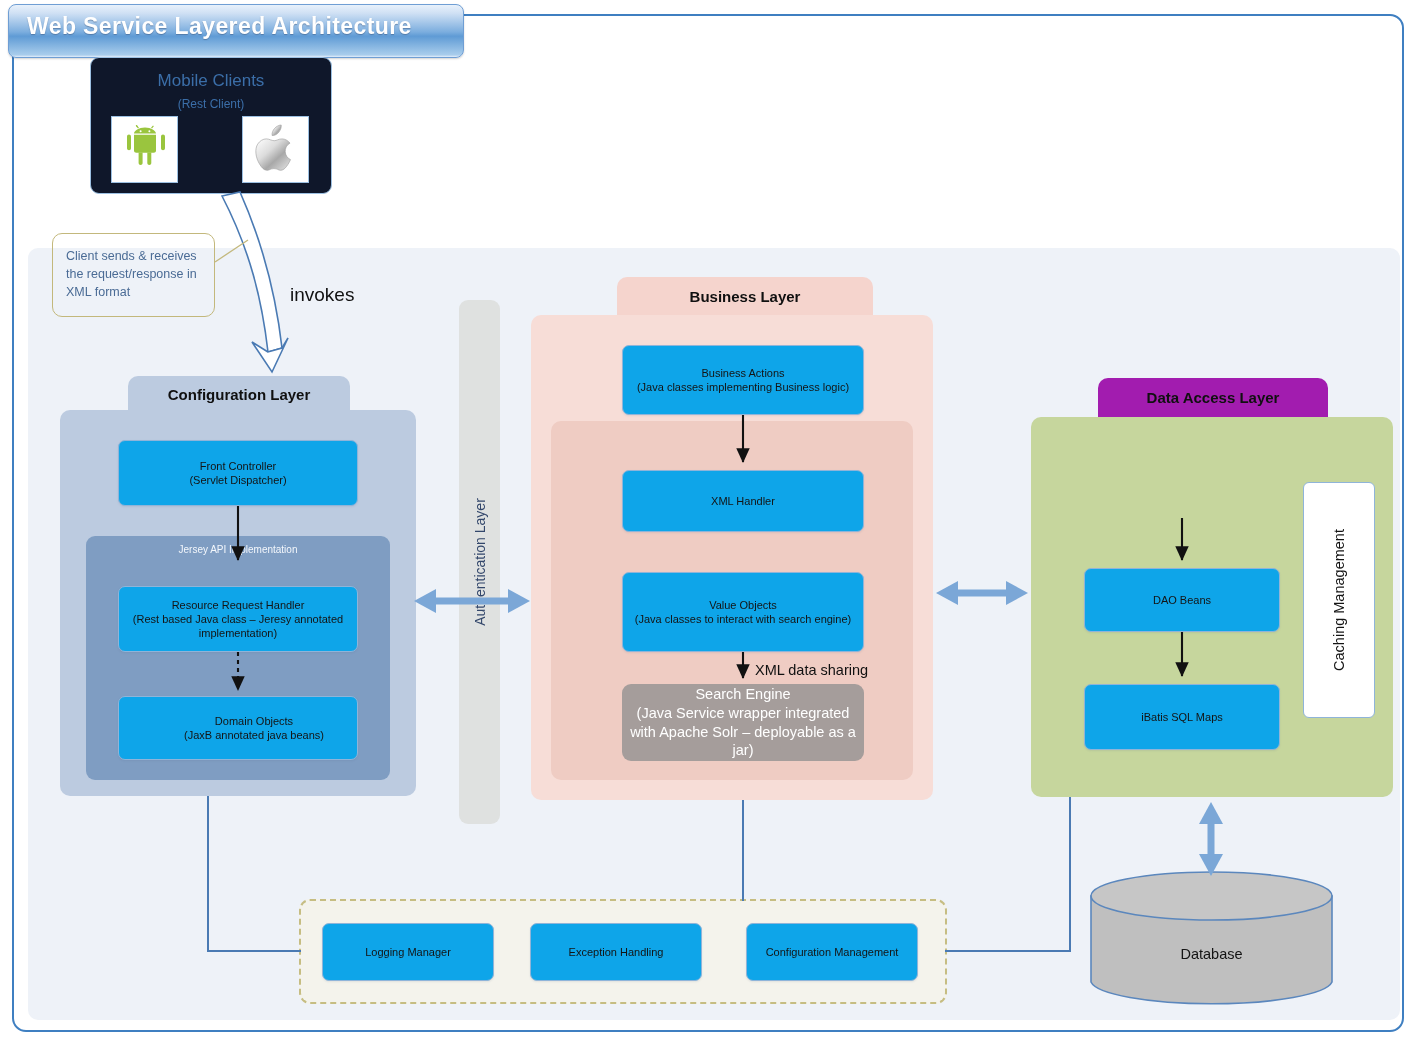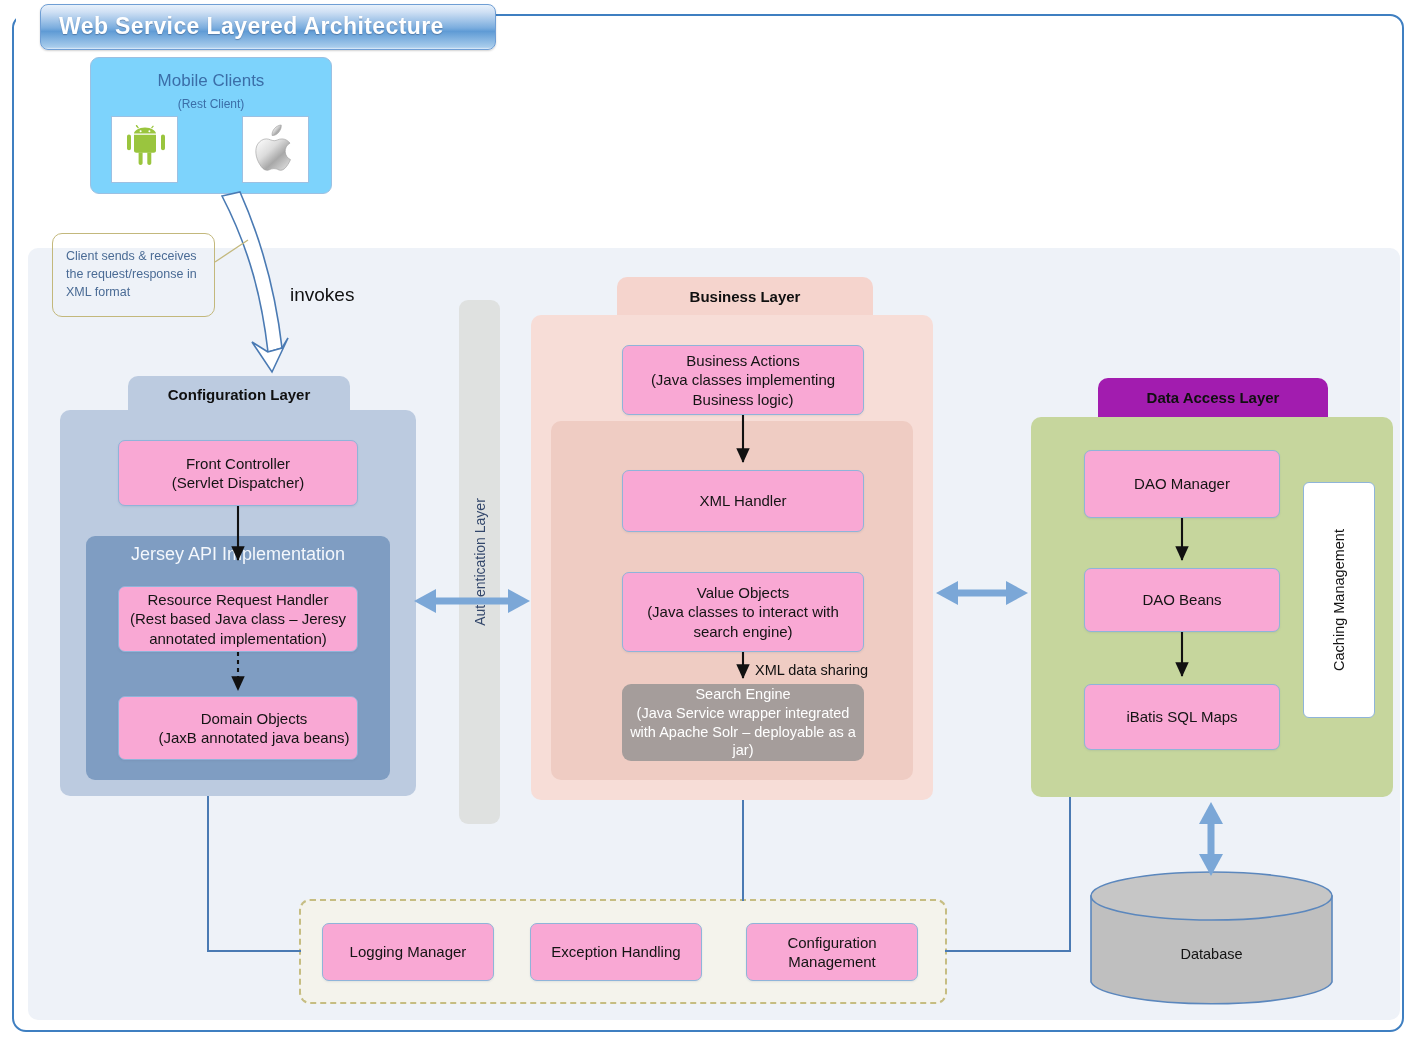--- a/index.html
+++ b/index.html
@@ -28,27 +28,26 @@
   #frame-gap{
     position:absolute;
     left:16px; top:8px;
     width:446px; height:14px;
     background:#ffffff;
   }
   
   #title-tab{
     position:absolute;
     left:8px; top:4px;
-    width:456px; height:46px;
+    width:456px; height:54px;
     border:1px solid #6f9ed4;
     border-radius:8px;
     box-sizing:border-box;
     background:linear-gradient(to bottom,#e8f1fb 0%,#cfe0f4 16%,#7badde 52%,#5f9bd5 60%,#a9cdec 96%,#e3eefb 100%);
     box-shadow:0 1px 2px rgba(0,0,0,.18);
-    margin-left:32px;
   }
   #title-text{
     position:absolute;
     left:18px; top:8px;
     font-size:23px;
     font-weight:bold;
     color:#ffffff;
     letter-spacing:.4px;
     text-shadow:0 1px 1px rgba(60,90,130,.55);
     white-space:nowrap;
@@ -62,24 +61,24 @@
     border-radius:10px;
   }
   
   .node{
     position:absolute;
     box-sizing:border-box;
     display:flex;
     align-items:center;
     justify-content:center;
     text-align:center;
-    background:#f9a8d4;
+    background:#0ea5e9;
     border:1px solid #8fb4d9;
     border-radius:7px;
-    font-size:15px;
+    font-size:11px;
     color:#141414;
     line-height:1.28;
     padding:4px 7px;
     box-shadow:0 1px 2px rgba(80,100,130,.12);
   }
   .layer-tab{
     position:absolute;
     box-sizing:border-box;
     display:flex;
     align-items:center;
@@ -100,21 +99,21 @@
   
   #pres-tab{left:128px;  top:376px; width:222px; height:36px; background:#bccbe0;}
   #pres-body{left:60px;  top:410px; width:356px; height:386px; background:#bccbe0;}
   #pres-front{left:118px; top:440px; width:240px; height:66px;}
   #jersey-box{
     position:absolute;left:86px;top:536px;width:304px;height:244px;
     background:#7f9dc2;border-radius:9px;box-sizing:border-box;
   }
   #jersey-label{
     position:absolute;left:0;top:8px;width:100%;text-align:center;
-    font-size:18px;color:#f3f7fc;
+    font-size:10px;color:#f3f7fc;
   }
   #pres-rrh{left:118px; top:586px; width:240px; height:66px;}
   #pres-dom{left:118px; top:696px; width:240px; height:64px;padding-left:39px;}
 
   
   #auth-bar{
     position:absolute;left:459px;top:300px;width:41px;height:524px;
     background:#dfe1e0;border-radius:9px;
   }
   #auth-label{
@@ -174,21 +173,21 @@
   }
   #db svg{display:block;}
   #db-label{
     position:absolute;left:0;top:76px;width:100%;text-align:center;
     font-size:14.5px;color:#141414;
   }
 
   
   #mobile-box{
     position:absolute;left:90px;top:57px;width:242px;height:137px;
-    background:#7dd3fc;border:1px solid #9cc0e2;border-radius:9px;box-sizing:border-box;
+    background:#0f172a;border:1px solid #9cc0e2;border-radius:9px;box-sizing:border-box;
   }
   #mc-title{
     position:absolute;left:0;top:13px;width:100%;text-align:center;
     font-size:17px;color:#3b6ea8;
   }
   #mc-sub{
     position:absolute;left:0;top:39px;width:100%;text-align:center;
     font-size:12px;color:#3b6ea8;
   }
   .icon-frame{
@@ -296,21 +295,20 @@
   <div class="node" id="bus-actions">Business Actions<br>(Java classes implementing Business logic)</div>
   <div class="node" id="bus-xml">XML Handler</div>
   <div class="node" id="bus-vo">Value Objects<br>(Java classes to interact with search engine)</div>
   <div class="node" id="bus-search">Search Engine<br>(Java Service wrapper integrated with Apache Solr – deployable as a jar)</div>
   <div id="xml-share-label">XML data sharing</div>
 
   <div class="layer-tab" id="dal-tab">
     <span>Data Access Layer</span>
   </div>
   <div class="layer-body" id="dal-body"></div>
-  <div class="node" id="dal-mgr">DAO Manager</div>
   <div class="node" id="dal-beans">DAO Beans</div>
   <div class="node" id="dal-sql">iBatis SQL Maps</div>
   <div id="cache-box">
     <div id="cache-label">Caching Management</div>
   </div>
 
   <div id="cross-box"></div>
   <div class="node" id="cc-log">Logging Manager</div>
   <div class="node" id="cc-exc">Exception Handling</div>
   <div class="node" id="cc-cfg">Configuration Management</div>

